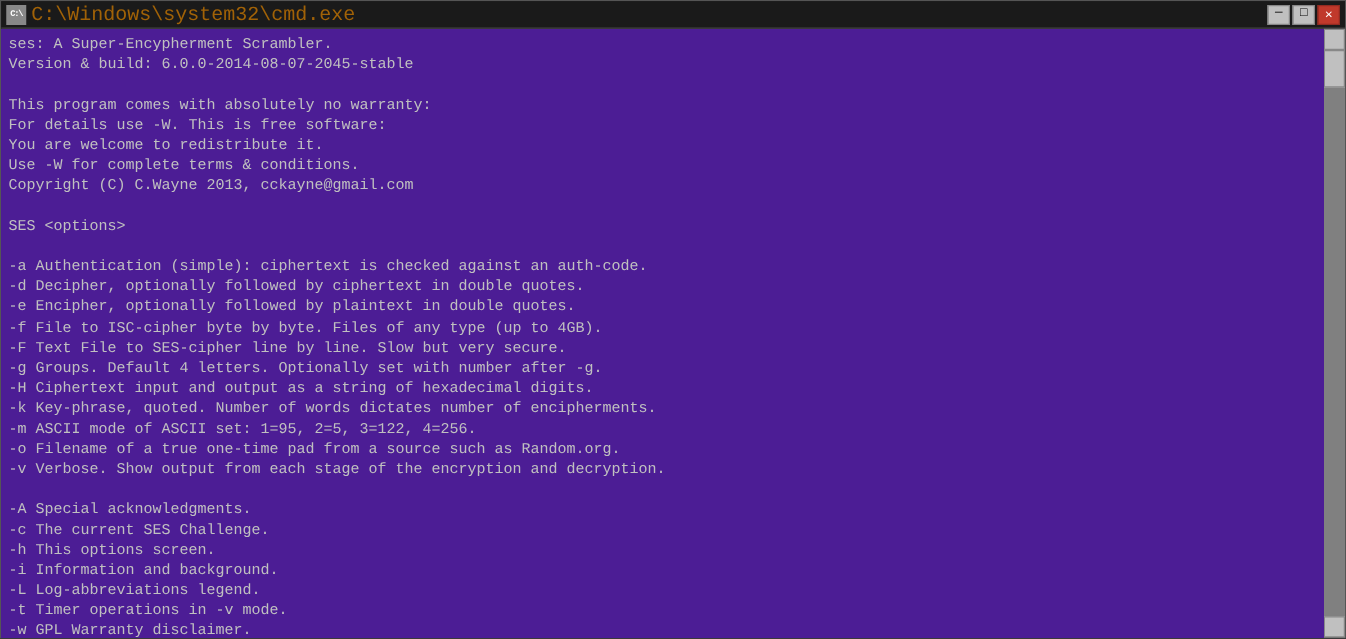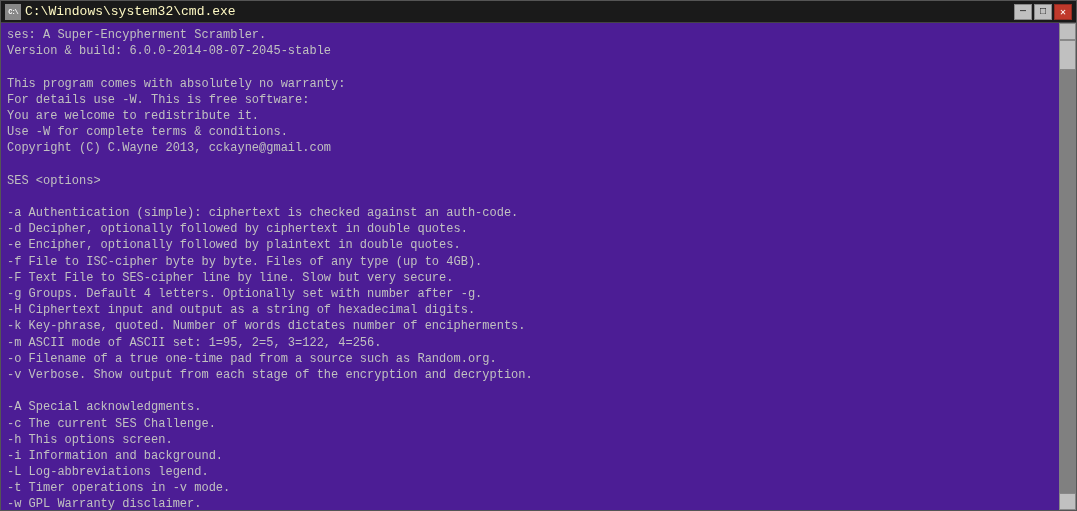--- a/index.html
+++ b/index.html
@@ -39,23 +39,23 @@
       height: 16px;
       background: #888;
       display: flex;
       align-items: center;
       justify-content: center;
       font-size: 10px;
       color: white;
       font-weight: bold;
     }
     .title-bar-title {
-      color: #fef9c3;
+      color: #a16207;
       font-family: 'Courier New', monospace;
-      font-size: 13px;
+      font-size: 16px;
       text-align: center;
     }
     .title-bar-controls {
       display: flex;
       gap: 2px;
     }
     .title-btn {
       width: 18px;
       height: 16px;
       border: 1px solid #888;

